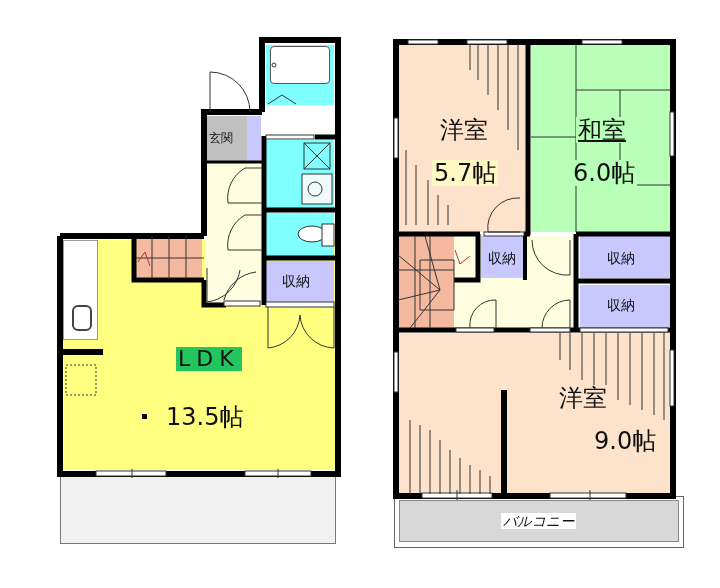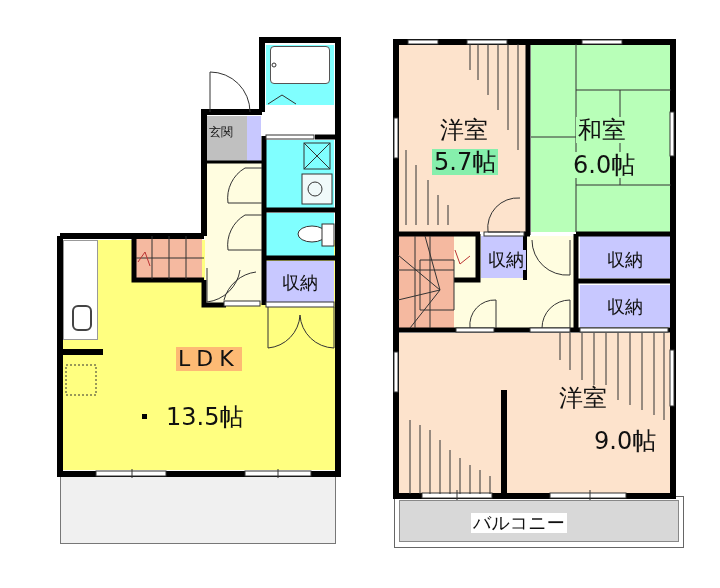--- a/index.html
+++ b/index.html
@@ -4,21 +4,21 @@
 <style>
   html, body { margin:0; padding:0; background:#ffffff; }
   body { width:720px; height:588px; position:relative; overflow:hidden;
          font-family: "DejaVu Sans", "Liberation Sans", sans-serif; }
   .plan { position:absolute; left:0; top:0; width:720px; height:588px; }
   .room { position:absolute; box-sizing:border-box; }
   .label { position:absolute; background:#ffffff; color:#111; line-height:1;
            white-space:nowrap; padding:1px 2px; }
   .lbl-big { font-size:22px; }
   .lbl-mid { font-size:24px; }
-  .lbl-small { font-size:18px; }
+  .lbl-small { font-size:14px; }
   .lbl-tiny { font-size:12px; }
   svg { position:absolute; left:0; top:0; }
 </style>
 </head>
 <body>
 
 <div class="plan">
 
   <div class="room" style="left:60px; top:474px; width:276px; height:70px; background:#f0f0f0; border:1px solid #777;"></div>
 
@@ -147,31 +147,31 @@
 
       <path d="M398 270 H454 M415 236 V328 M430 236 V328 M420 260 H454 V310 H420 Z"></path>
       <path d="M440 290 L398 255 M440 290 L398 300 M440 290 L410 328 M440 290 L425 236"></path>
       <path d="M455 250 L460 264 L470 256" stroke="#b33"></path>
 
       <path d="M410 420 V494 M420 425 V494 M430 430 V494 M440 440 V494 M450 450 V494 M460 458 V494 M470 465 V494 M480 470 V494 M490 476 V494"></path>
       <path d="M560 333 V360 M570 333 V370 M582 333 V380 M594 333 V390 M606 333 V395 M618 333 V400 M630 333 V405 M642 333 V410 M654 333 V415 M664 333 V420"></path>
     </g>
   </svg>
 
-  <span class="label lbl-tiny" style="left:207px; top:125px; background:#c0c0c0;">玄関</span>
+  <span class="label lbl-tiny" style="left:207px; top:131px; background:#c0c0c0;">玄関</span>
   <span class="label lbl-small" style="left:280px; top:273px; background:#c8c8ff;">収納</span>
-  <span class="label lbl-big" style="left:176px; top:347px; letter-spacing:6px; background:#fdba74;">LDK</span>
+  <span class="label lbl-big" style="left:176px; top:347px; letter-spacing:6px; background:#22c55e;">LDK</span>
   <span class="label lbl-mid" style="left:164px; top:404px; background:#ffff80;">13.5帖</span>
 
   <span class="label lbl-mid" style="left:438px; top:117px; background:#fde3cc;">洋室</span>
-  <span class="label lbl-mid" style="left:432px; top:149px; background:#86efac;">5.7帖</span>
-  <span class="label lbl-mid" style="left:576px; top:117px; background:#b8ffb8;">和室</span>
-  <span class="label lbl-mid" style="left:571px; top:152px; background:#b8ffb8;">6.0帖</span>
+  <span class="label lbl-mid" style="left:432px; top:160px; background:#fef9c3;">5.7帖</span>
+  <span class="label lbl-mid" style="left:576px; top:117px; background:#b8ffb8;text-decoration:underline;">和室</span>
+  <span class="label lbl-mid" style="left:571px; top:160px; background:#b8ffb8;">6.0帖</span>
 
   <span class="label lbl-small" style="left:486px; top:250px; background:#c8c8ff;">収納</span>
   <span class="label lbl-small" style="left:605px; top:250px; background:#c8c8ff;">収納</span>
   <span class="label lbl-small" style="left:605px; top:297px; background:#c8c8ff;">収納</span>
 
   <span class="label lbl-mid" style="left:557px; top:385px; background:#fde3cc;">洋室</span>
   <span class="label lbl-mid" style="left:552px; top:428px; background:#fde3cc;margin-left:40px;">9.0帖</span>
 
-  <span class="label lbl-small" style="left:471px; top:513px;">バルコニー</span>
+  <span class="label lbl-small" style="left:501px; top:513px;font-style:italic;">バルコニー</span>
 </div>
 
 </body></html>

